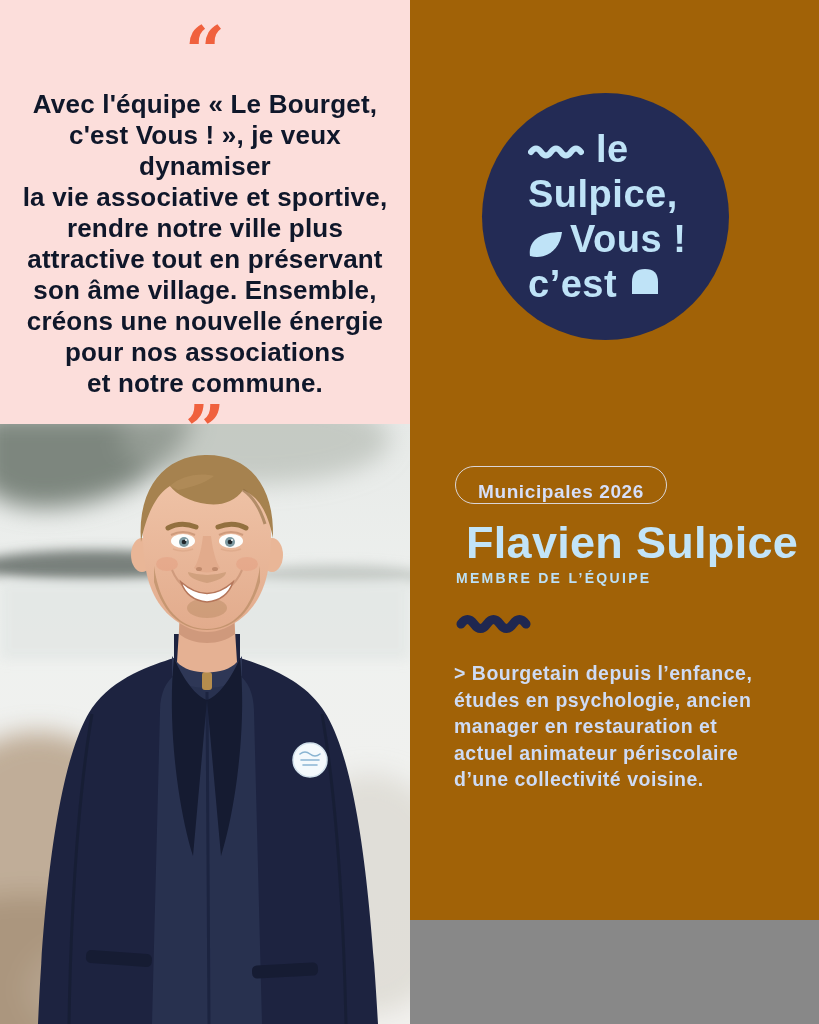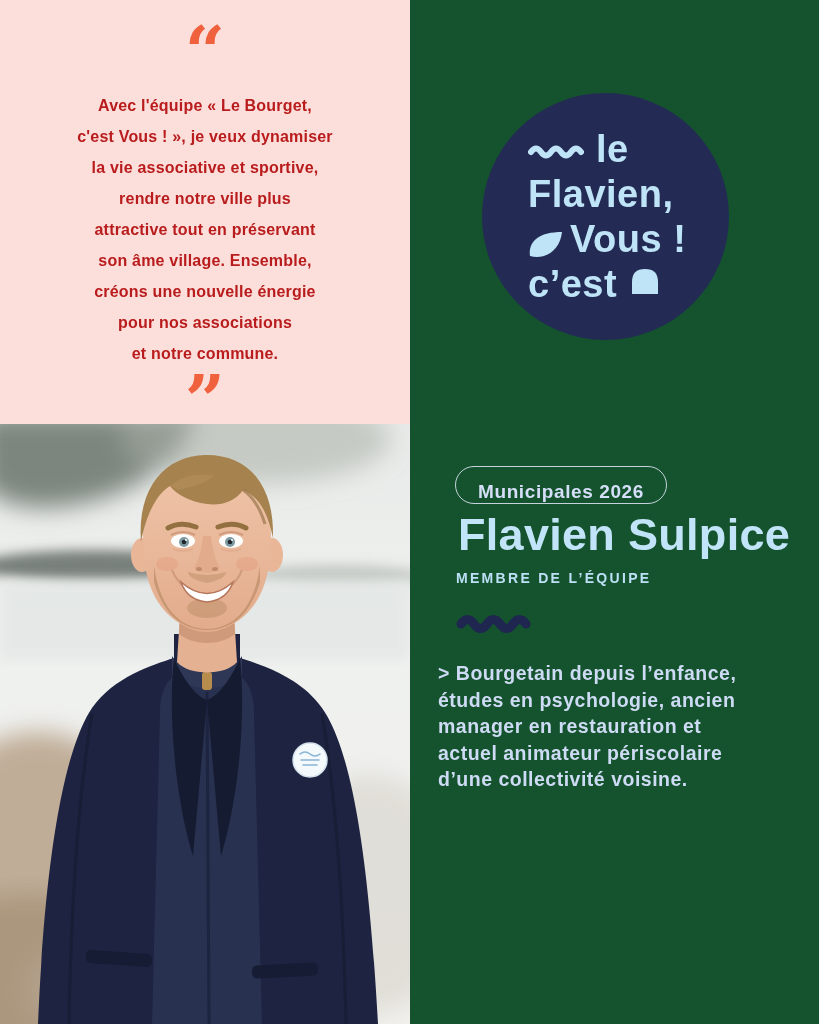--- a/index.html
+++ b/index.html
@@ -17,29 +17,29 @@
   }
   .quote-mark {
     font-family:"DejaVu Serif", serif; font-weight:bold;
     color:#F0613E; font-size:70px; line-height:0.62; height:44px;
     user-select:none;
   }
   .quote-mark.open { margin-bottom:10px; }
   .quote-mark.close { margin-top:10px; }
   .quote-text {
     margin:6px 0 0; padding:0 14px;
-    font-size:16px; font-weight:bold; color:#b91c1c;
+    font-size:26px; font-weight:bold; color:#0f172a;
     text-align:center; line-height:31px; white-space:pre-line;
     letter-spacing:0.2px;
   }
   .photo-wrap { width:410px; height:600px; position:relative; }
   .photo-wrap svg { display:block; }
 
   
-  .right-col { width:409px; height:1024px; background:#14532d; position:relative; }
+  .right-col { width:409px; height:920px; background:#a16207; position:relative; }
   .logo-circle {
     position:absolute; left:72px; top:93px;
     width:247px; height:247px; border-radius:50%;
     background:#232B55;
     display:flex; flex-direction:column; justify-content:center;
     padding-left:46px; color:#BFE3F7;
   }
   .logo-row { display:flex; align-items:center; height:45px; }
   .logo-word {
     font-size:38px; font-weight:bold; letter-spacing:0.5px;
@@ -50,31 +50,31 @@
   .logo-leaf { margin-right:6px; margin-top:10px; }
 
   .pill-badge {
     position:absolute; left:45px; top:466px;
     display:inline-flex; align-items:flex-end;
     height:38px; padding:0 22px;
     border:1.5px solid rgba(228,234,252,0.85); border-radius:20px;
     color:#D6DFF9; font-size:19px; font-weight:bold; letter-spacing:0.6px;
   }
   .candidate-name {
-    position:absolute; left:44px; top:505px; margin:4px; width:350px;
+    position:absolute; left:44px; top:505px; margin:12px; width:350px;
     font-size:45px; font-weight:bold; color:#C2E4F8; letter-spacing:0.3px;
     line-height:1.15;
   }
   .role-label {
     position:absolute; left:46px; top:570px;
     font-size:14px; font-weight:bold; color:#BCE0F6; letter-spacing:2.3px;text-align:center;
   }
   .divider-squiggle { position:absolute; left:46px; top:613px; }
   .bio {
-    position:absolute; left:28px; margin:0; width:335px;
+    position:absolute; left:44px; margin:0; width:335px;
     font-size:19.5px; font-weight:bold; color:#CEDBF4;
     line-height:26.5px; letter-spacing:0.5px; white-space:pre-line;
   }
   .bio.first  { top:660px; }
   .bio.second { top:795px; }
 </style>
 </head>
 <body>
 
 <div class="canvas">
@@ -201,21 +201,21 @@
   <div class="right-col">
 
     <div class="logo-circle">
       <div class="logo-row">
         <svg class="logo-wave" width="56" height="16" viewBox="0 0 56 16">
           <path d="M3,9 Q8,2 13,9 T23,9 T33,9 T43,9 T53,9" fill="none" stroke="#BFE3F7" stroke-width="6" stroke-linecap="round"></path>
         </svg>
         <span class="logo-word">le</span>
       </div>
       <div class="logo-row">
-        <span class="logo-word">Flavien,</span>
+        <span class="logo-word">Sulpice,</span>
       </div>
       <div class="logo-row">
         <svg class="logo-leaf" width="36" height="28" viewBox="0 0 36 28">
           <path d="M2,26 C0,12 10,2 34,2 C32,20 18,30 2,26 Z" fill="#BFE3F7"></path>
         </svg>
         <span class="logo-word">Vous !</span>
       </div>
       <div class="logo-row">
         <span class="logo-word">c’est</span>
         <svg class="logo-arch" width="28" height="26" viewBox="0 0 28 26">

